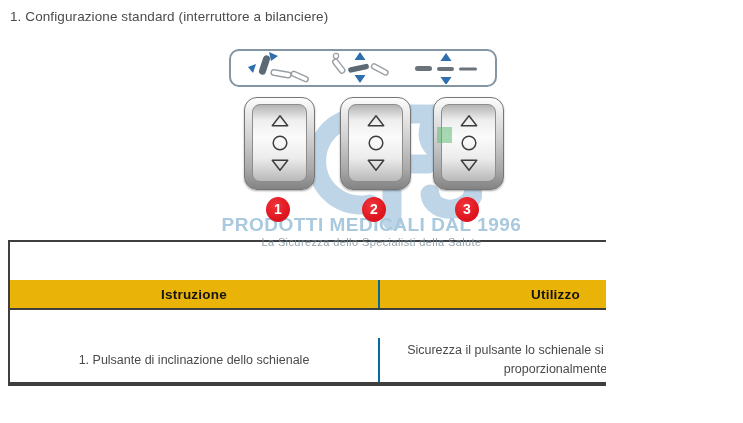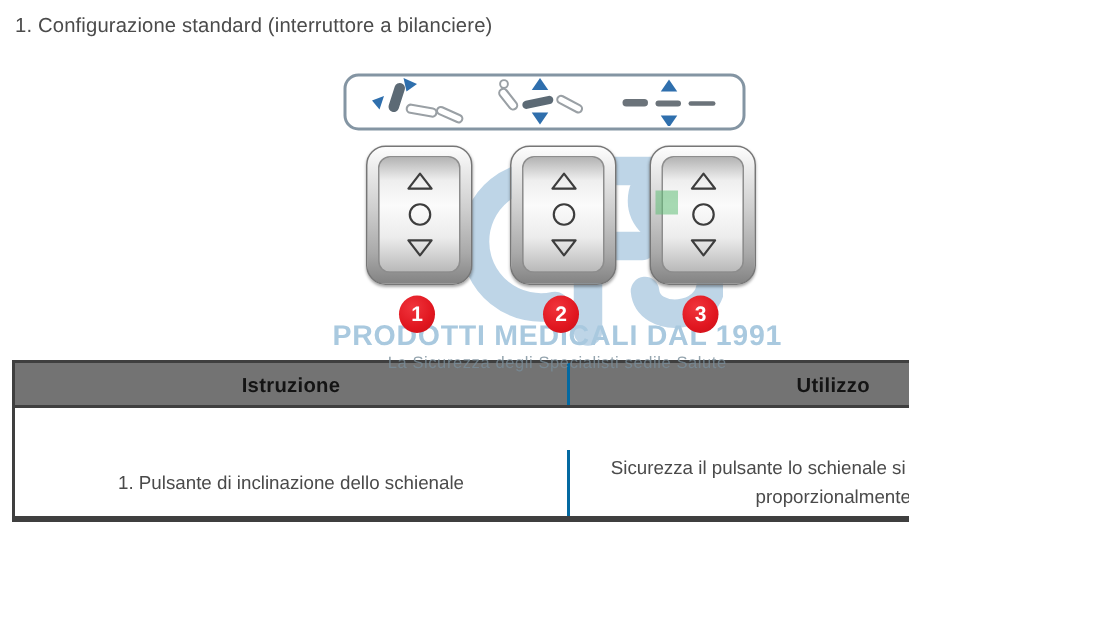--- a/index.html
+++ b/index.html
@@ -45,21 +45,21 @@
     background:radial-gradient(circle at 38% 32%,#f0343c 0%,#e0161f 60%,#c90f18 100%);
     color:#fff;font-size:14px;font-weight:bold;text-align:center;line-height:25px;
   }
   .b1{left:266px;} .b2{left:362px;} .b3{left:455px;}
   
   .tbl{
     position:absolute;left:8px;top:240px;width:725px;z-index:2;
     border:2px solid #3f3f3f;background:#fff;box-sizing:border-box;
   }
   .trow{display:grid;grid-template-columns:368px 1fr;}
-  .thead{background:#737373;border-bottom:2px solid #3f3f3f;}
+  .thead{background:#eab308;border-bottom:2px solid #3f3f3f;margin-top:38px;}
   .trow + .trow{border-top:2px solid #3f3f3f;}
   .thead + .trow{border-top:none;margin-top:28px;}
   .th{
     height:28px;display:flex;align-items:center;justify-content:center;
     font-size:13.5px;font-weight:bold;color:#141414;letter-spacing:.2px;
   }
   .td{
     min-height:44px;display:flex;align-items:center;justify-content:center;
     text-align:center;font-size:12.5px;color:#4a4a4a;line-height:1.5;
     padding:2px 18px;box-sizing:border-box;
@@ -78,22 +78,22 @@
       <g fill="none" stroke="#aecbe2" stroke-width="19" stroke-linecap="round">
         <path d="M 78 32 A 44 44 0 1 0 78 118"></path>
         <path d="M 100 135 L 100 28"></path>
         <path d="M 100 28 L 148 28"></path>
         <path d="M 100 78 L 136 78"></path>
         <path d="M 178 45 C 178 22 136 22 136 48 C 136 74 182 74 182 102 C 182 128 140 130 138 108"></path>
       </g>
     </svg>
   </div>
   <div class="wm-green"></div>
-  <div class="wm-line1">PRODOTTI MEDICALI DAL 1991</div>
-  <div class="wm-line2">La Sicurezza degli Specialisti sedile Salute</div>
+  <div class="wm-line1">PRODOTTI MEDICALI DAL 1996</div>
+  <div class="wm-line2">La Sicurezza dello Specialisti della Salute</div>
 
   <div class="iconbar">
     <span>
       <svg width="72" height="32" viewBox="0 0 72 32">
         <polygon points="28,0 37,4 30,9" fill="#2f6fad"></polygon>
         <polygon points="7,15 15,12 12,21" fill="#2f6fad"></polygon>
         <rect x="20" y="3" width="7" height="20" rx="3.5" fill="#5c6a75" transform="rotate(18 23.5 13)"></rect>
         <rect x="30" y="19" width="20" height="5.5" rx="2.75" fill="#fff" stroke="#9aa0a5" stroke-width="1.4" transform="rotate(10 40 22)"></rect>
         <rect x="50" y="22" width="18" height="5" rx="2.5" fill="#fff" stroke="#9aa0a5" stroke-width="1.4" transform="rotate(24 59 24)"></rect>
       </svg>

